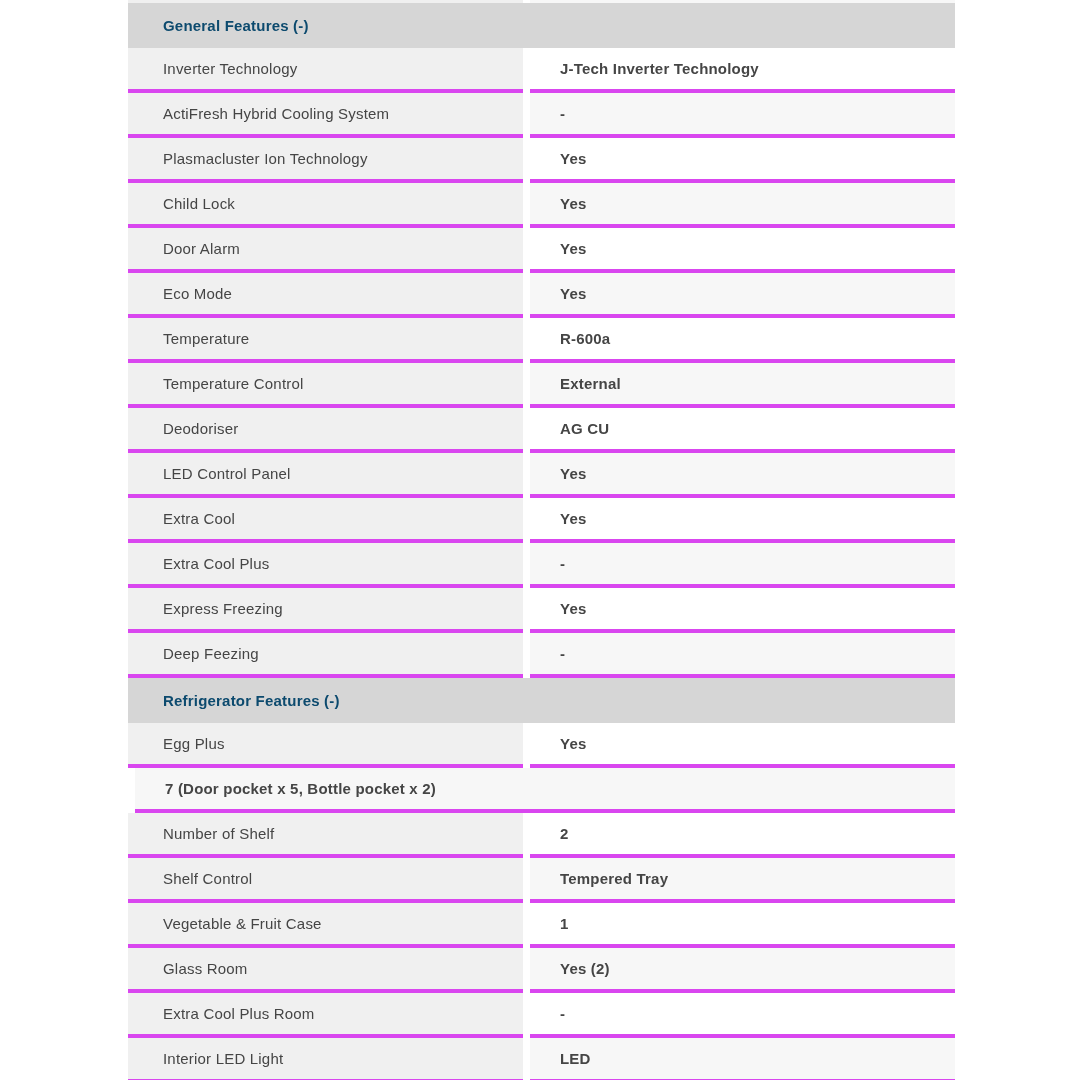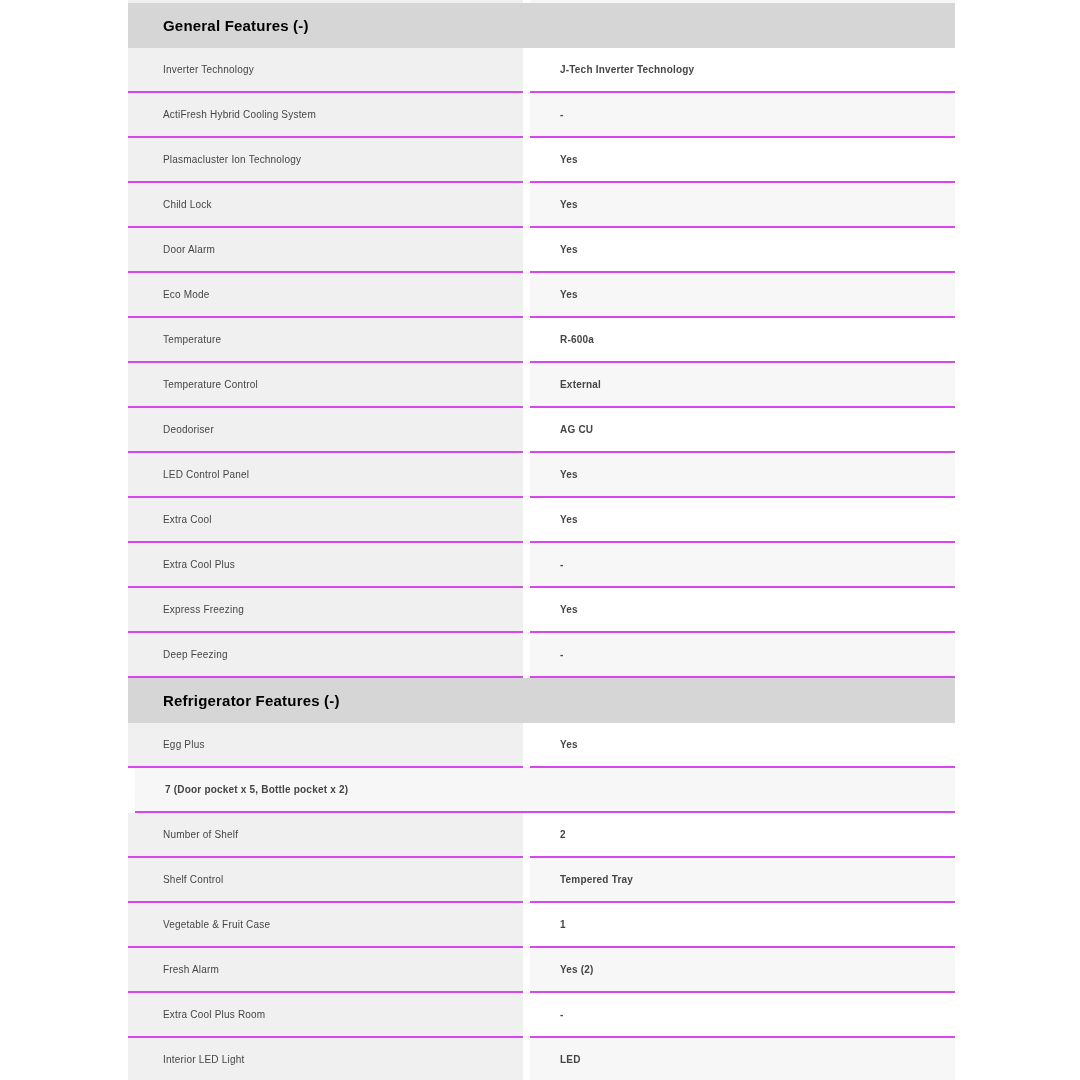--- a/index.html
+++ b/index.html
@@ -22,30 +22,30 @@
   .section-header {
     height: 45px;
     background: var(--section-header-bg, #d6d6d6);
     display: flex; align-items: center;
     padding-left: 35px;
     cursor: pointer;
   }
   .section-header .title {
     font-size: 15px;
     font-weight: bold;
-    color: #000000;
+    color: #0c4a6e;
     letter-spacing: 0.2px;
   }
 
   .row { display: flex; height: 45px; }
   .cell {
     display: flex; align-items: center;
-    font-size: 10px;
+    font-size: 15px;
     color: var(--text, #454545);
-    border-bottom: 2px solid #d946ef;
+    border-bottom: 4px solid #d946ef;
     letter-spacing: 0.2px;
     white-space: nowrap;
     overflow: hidden;
   }
   .label-cell {
     width: 395px;
     background: var(--label-cell-bg, #f0f0f0);
     padding-left: 35px;
   }
   .col-gap { width: 7px; background: #ffffff; }
@@ -161,21 +161,21 @@
     <div class="cell label-cell">Shelf Control</div>
     <div class="col-gap"></div>
     <div class="cell value-cell">Tempered Tray</div>
   </div>
     <div class="row">
     <div class="cell label-cell">Vegetable &amp; Fruit Case</div>
     <div class="col-gap"></div>
     <div class="cell value-cell">1</div>
   </div>
     <div class="row alt">
-    <div class="cell label-cell">Fresh Alarm</div>
+    <div class="cell label-cell">Glass Room</div>
     <div class="col-gap"></div>
     <div class="cell value-cell">Yes (2)</div>
   </div>
     <div class="row">
     <div class="cell label-cell">Extra Cool Plus Room</div>
     <div class="col-gap"></div>
     <div class="cell value-cell">-</div>
   </div>
     <div class="row alt">
     <div class="cell label-cell">Interior LED Light</div>

